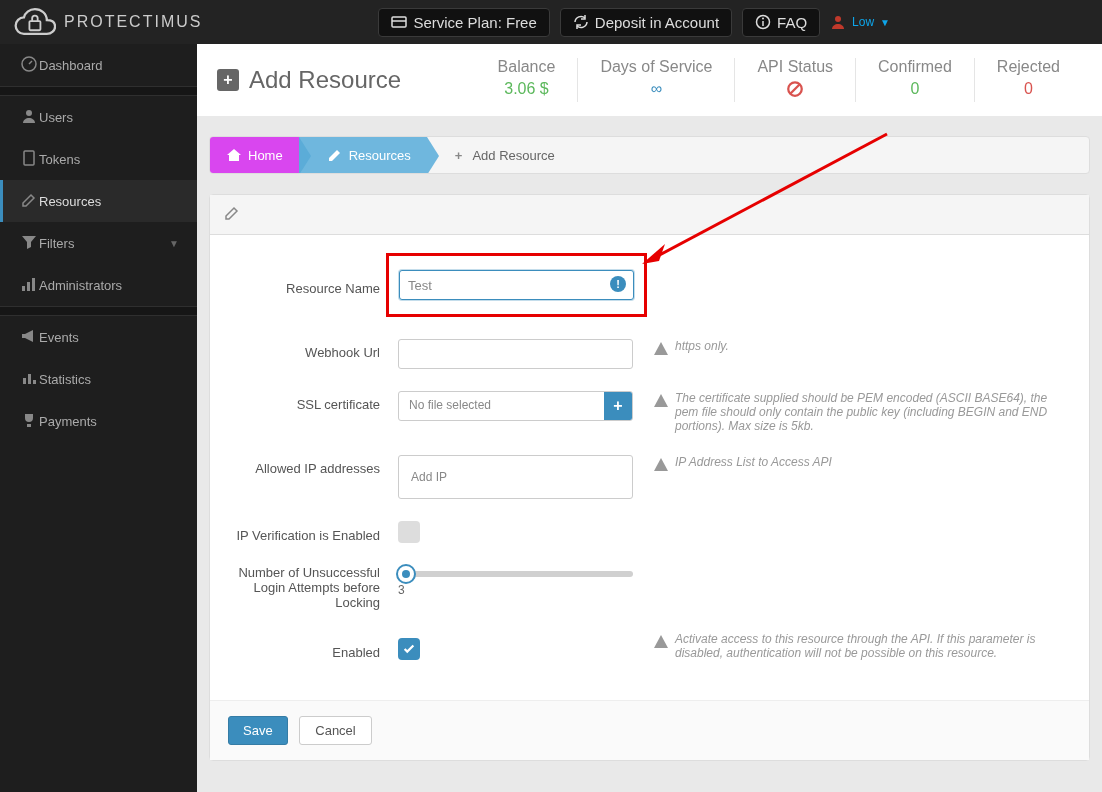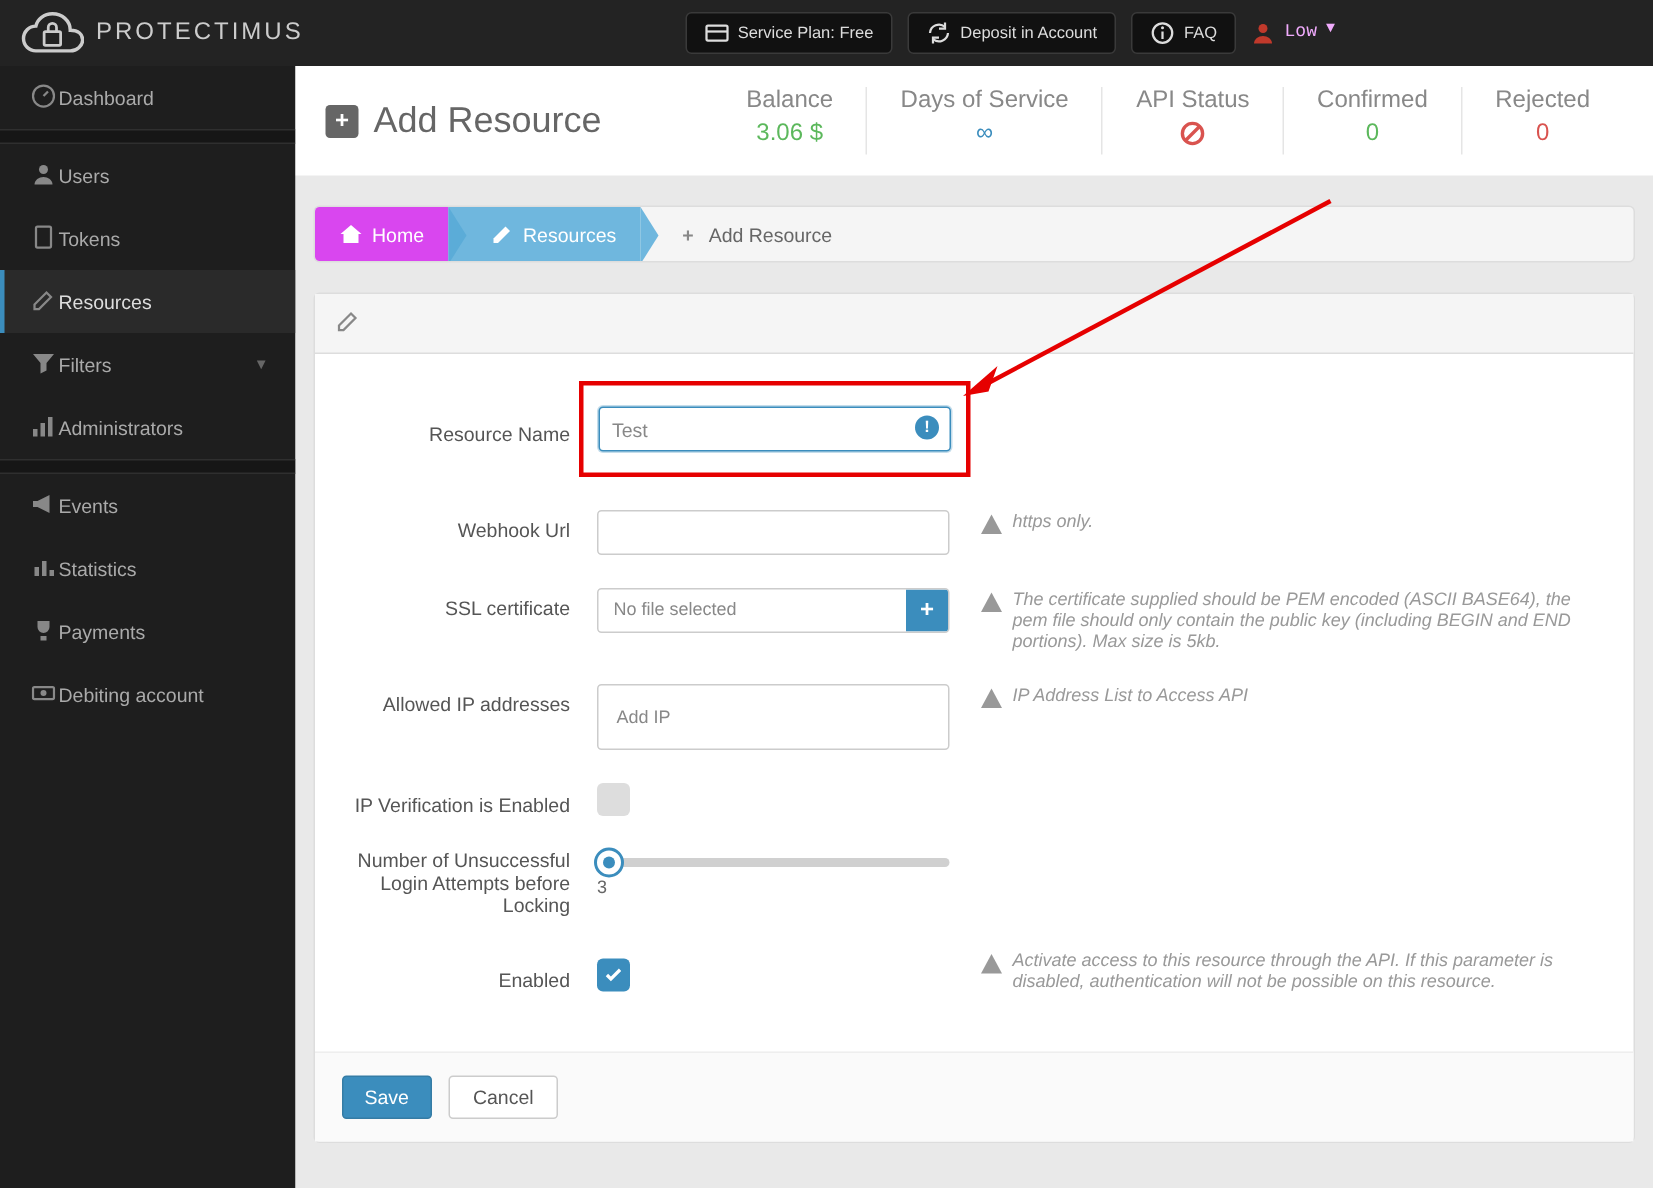--- a/index.html
+++ b/index.html
@@ -2,22 +2,22 @@
 <html><head>
 <meta charset="utf-8">
 <style>
 * { box-sizing: border-box; margin: 0; padding: 0; }
 body { font-family: "Helvetica Neue", Helvetica, Arial, sans-serif; font-size: 13px; color: #333; background: #e9e9e9; width: 1102px; height: 792px; overflow: hidden; }
 
 .topbar { height: 44px; background: #232323; display: flex; align-items: center; padding: 0 12px; }
 .logo { display: flex; align-items: center; gap: 8px; color: #ccc; font-size: 16px; letter-spacing: 2px; }
 .logo-svg { width: 44px; height: 32px; fill: #ccc; }
 .top-actions { margin-left: auto; display: flex; gap: 10px; align-items: center; margin-right: 200px; }
-.top-btn { background: #111; border: 1px solid #3a3a3a; color: #ddd; padding: 5px 12px; border-radius: 4px; font-size: 11px; display: flex; align-items: center; gap: 6px; cursor: pointer; }
-.user-drop { color: #f0abfc; display: flex; align-items: flex-start; gap: 6px; font-size: 12px; cursor: pointer; font-family: Liberation Mono, monospace; }
+.top-btn { background: #111; border: 1px solid #3a3a3a; color: #ddd; padding: 5px 12px; border-radius: 4px; font-size: 15px; display: flex; align-items: center; gap: 6px; cursor: pointer; }
+.user-drop { color: #0ea5e9; display: flex; align-items: center; gap: 6px; font-size: 12px; cursor: pointer; }
 .user-icon { color: #c0392b; }
 
 .layout { display: flex; height: calc(792px - 44px); }
 
 .sidebar { width: 197px; background: #1e1e1e; display: flex; flex-direction: column; }
 .side-item { display: flex; align-items: center; padding: 12px 18px; color: #aaa; font-size: 13px; cursor: pointer; border-left: 3px solid transparent; }
 .side-item.active { background: #2a2a2a; border-left: 3px solid #3b8dbd; color: #ddd; }
 .side-item .icon { width: 18px; height: 18px; color: #888; display: inline-flex; }
 .side-sep { height: 10px; background: #161616; border-top: 1px solid #2f2f2f; border-bottom: 1px solid #2f2f2f; }
 
@@ -206,29 +206,20 @@
       <span>Statistics</span>
     </div>
     <div class="side-item">
       <span class="icon">
           <svg class="ico" viewBox="0 0 16 16">
             <path d="M4 2h8v4a4 4 0 01-8 0V2zM6 12h4v3H6z" fill="currentColor"></path>
           </svg>
         </span>
       <span>Payments</span>
     </div>
-    <div class="side-item">
-      <span class="icon">
-          <svg class="ico" viewBox="0 0 16 16">
-            <rect x="1" y="4" width="14" height="8" rx="1" fill="none" stroke="currentColor" stroke-width="1.5"></rect>
-            <circle cx="8" cy="8" r="2" fill="currentColor"></circle>
-          </svg>
-        </span>
-      <span>Debiting account</span>
-    </div>
   </div>
 
   <div class="main" style="position:relative">
 
     <div class="header-row">
       <div class="page-title">
         <span class="plus-box">+</span>
         <span>Add Resource</span>
       </div>
       <div class="stats">

